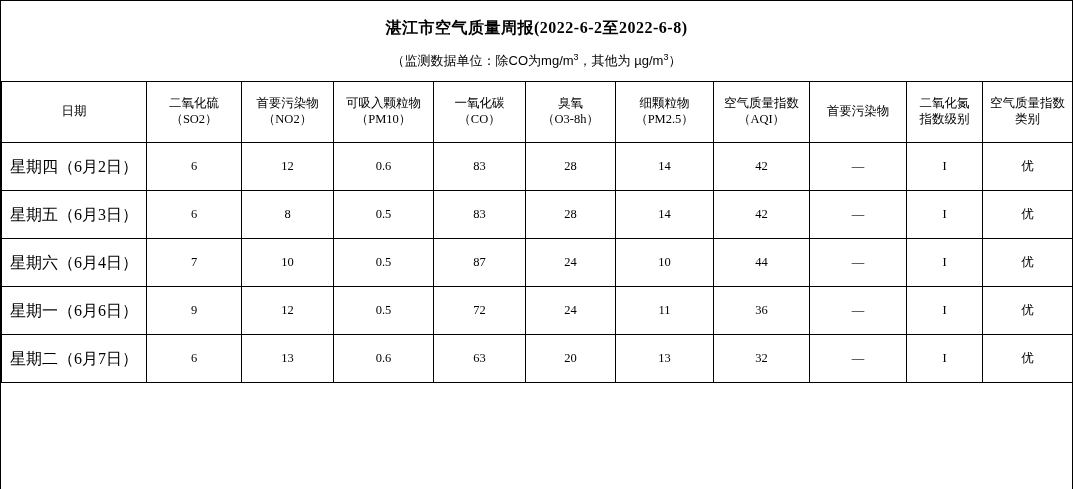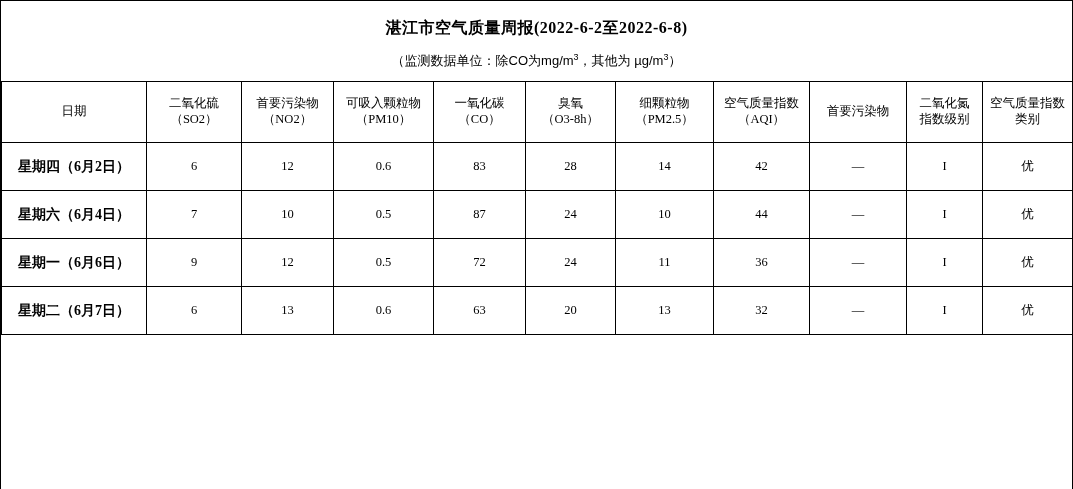--- a/index.html
+++ b/index.html
@@ -59,22 +59,21 @@
     line-height: 1.25;
     padding: 2px 1px;
   }
   table.aqi thead th {
     height: 56px;
   }
   table.aqi tbody td {
     height: 43px;
   }
   table.aqi tbody td.daycell {
-    font-size: 14px;
-    font-weight: bold;
+    font-size: 16px;
   }
   
   col.c0 { width: 145px; }
   col.c1 { width: 95px; }
   col.c2 { width: 92px; }
   col.c3 { width: 100px; }
   col.c4 { width: 92px; }
   col.c5 { width: 90px; }
   col.c6 { width: 98px; }
   col.c7 { width: 96px; }
@@ -130,20 +129,33 @@
         <td>0.6</td>
         <td>83</td>
         <td>28</td>
         <td>14</td>
         <td>42</td>
         <td>—</td>
         <td>I</td>
         <td>优</td>
       </tr>
       <tr>
+        <td class="daycell">星期五（6月3日）</td>
+        <td>6</td>
+        <td>8</td>
+        <td>0.5</td>
+        <td>83</td>
+        <td>28</td>
+        <td>14</td>
+        <td>42</td>
+        <td>—</td>
+        <td>I</td>
+        <td>优</td>
+      </tr>
+      <tr>
         <td class="daycell">星期六（6月4日）</td>
         <td>7</td>
         <td>10</td>
         <td>0.5</td>
         <td>87</td>
         <td>24</td>
         <td>10</td>
         <td>44</td>
         <td>—</td>
         <td>I</td>

